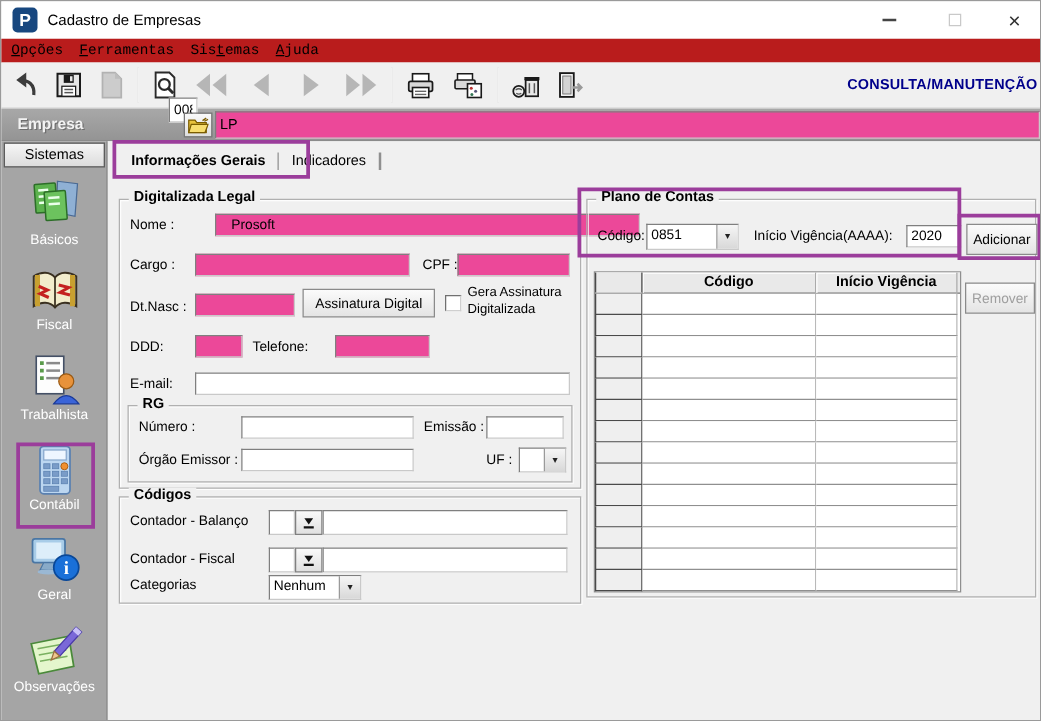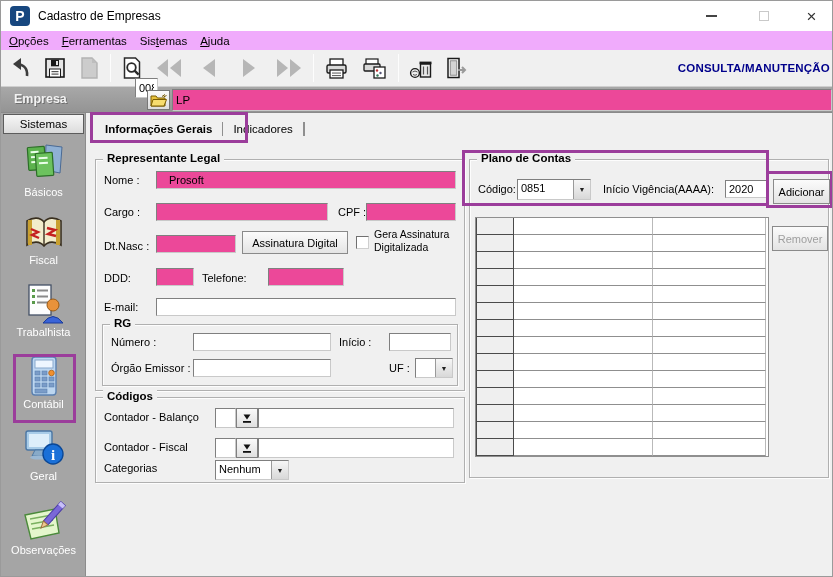--- a/index.html
+++ b/index.html
@@ -13,22 +13,22 @@
   .titlebar { position:absolute; left:0; top:0; width:833px; height:30px; background:#ffffff; }
   .appicon { position:absolute; left:9px; top:5px; width:20px; height:20px; background:#17477f;
              border-radius:4px; color:#fff; font-weight:bold; font-size:14px; text-align:center; line-height:20px; }
   .apptitle { position:absolute; left:37px; top:8px; font-size:12px; }
   .winbtn { position:absolute; top:0; width:45px; height:30px; display:flex; align-items:center; justify-content:center; }
   .minbar { width:11px; height:2px; background:#444; }
   .maxbox { width:10px; height:10px; border:1px solid #c9c9c9; }
   .closex { font-size:17px; color:#333; line-height:1; }
 
   
-  .menubar { position:absolute; left:0; top:30px; width:833px; height:19px; background:#f0abfc;
-             display:flex; align-items:center; gap:13px; padding-left:8px; font-size:11.5px; }
+  .menubar { position:absolute; left:0; top:30px; width:833px; height:19px; background:#b91c1c;
+             display:flex; align-items:center; gap:13px; padding-left:8px; font-size:11.5px;font-family:Liberation Mono, monospace; }
   .menuitem { cursor:default; }
   .mkey { text-decoration:underline; }
 
   
   .toolbar { position:absolute; left:0; top:49px; width:833px; height:37px; background:#f0f0f0;
              border-bottom:1px solid #cfcfcf; display:flex; align-items:center; padding-left:3px; }
   .tbtn { width:34px; height:30px; display:flex; align-items:center; justify-content:center; }
   .tsep { width:1px; height:28px; background:#c2c2c2; border-right:1px solid #fdfdfd; margin:0 4px; }
   .tstatus { margin-left:auto; padding-right:4px; font-weight:bold; font-size:11.5px; color:#00008B; letter-spacing:0.2px; }
 
@@ -316,24 +316,24 @@
 
   <div class="tabsrow">
     <span class="tab active">Informações Gerais</span>
     <span class="tabsep"></span>
     <span class="tab">Indicadores</span>
     <span class="tabsep"></span>
     <span class="tabsep"></span>
   </div>
 
   <div class="grp" style="left:94px; top:158px; width:370px; height:232px;">
-    <span class="grptitle">Representante Legal</span>
+    <span class="grptitle">Digitalizada Legal</span>
 
     <span class="lbl" style="left:8px; top:14px;">Nome :</span>
-    <input class="field cream inp" style="left: 60px; top: 11px; width: 300px; padding-left: 12px;" value="Prosoft">
+    <input class="field cream inp" style="left: 76px; top: 11px; width: 340px; padding-left: 12px;" value="Prosoft">
 
     <span class="lbl" style="left:8px; top:46px;">Cargo :</span>
     <input class="field cream inp" style="left: 60px; top: 43px; width: 172px;" value="">
     <span class="lbl" style="left:242px; top:46px;">CPF :</span>
     <input class="field cream inp" style="left: 270px; top: 43px; width: 90px;" value="">
 
     <span class="lbl" style="left:8px; top:80px;">Dt.Nasc :</span>
     <input class="field cream inp" style="left: 60px; top: 75px; width: 80px;" value="">
     <button class="btn abs" style="left:146px; top:71px; width:106px; height:23px;">Assinatura Digital</button>
     <div class="chk" style="left:260px; top:76px;"></div>
@@ -344,21 +344,21 @@
     <span class="lbl" style="left:106px; top:112px;">Telefone:</span>
     <input class="field cream inp" style="left: 172px; top: 108px; width: 76px;" value="">
 
     <span class="lbl" style="left:8px; top:141px;">E-mail:</span>
     <input class="field inp" style="left: 60px; top: 138px; width: 300px;" value="">
 
     <div class="grp" style="left:6px; top:164px; width:356px; height:62px;">
       <span class="grptitle">RG</span>
       <span class="lbl" style="left:8px; top:11px;">Número :</span>
       <input class="field inp" style="left: 90px; top: 8px; width: 138px;" value="">
-      <span class="lbl" style="left:236px; top:11px;">Início :</span>
+      <span class="lbl" style="left:236px; top:11px;">Emissão :</span>
       <input class="field inp" style="left: 286px; top: 8px; width: 62px;" value="">
       <span class="lbl" style="left:8px; top:37px;">Órgão Emissor :</span>
       <input class="field inp" style="left: 90px; top: 34px; width: 138px;" value="">
       <span class="lbl" style="left:286px; top:37px;">UF :</span>
       <div class="combo" style="left:312px; top:33px; width:38px; height:20px;">
         <span class="cval"></span>
         <span class="cbtn">▼</span>
       </div>
     </div>
   </div>
@@ -400,20 +400,25 @@
     <div class="combo" style="left:47px; top:19px; width:74px; height:21px;">
       <span class="cval">0851</span>
       <span class="cbtn">▼</span>
     </div>
     <span class="lbl" style="left:133px; top:23px;">Início Vigência(AAAA):</span>
     <input class="field inp" style="left: 255px; top: 20px; width: 44px;" value="2020">
     <button class="btn abs" style="left:303px; top:19px; width:57px; height:25px;">Adicionar</button>
     <button class="btn disabled abs" style="left:302px; top:66px; width:56px; height:25px;">Remover</button>
 
     <div class="ptable" style="left:5px; top:57px; width:294px;">
+      <div class="prow phead">
+        <div class="rowhdr"></div>
+        <div class="phc c1">Código</div>
+        <div class="phc c2">Início Vigência</div>
+      </div>
       <div>
           <div class="prow">
             <div class="rowhdr"></div>
             <div class="pcell c1"></div>
             <div class="pcell c2"></div>
           </div>
           <div class="prow">
             <div class="rowhdr"></div>
             <div class="pcell c1"></div>
             <div class="pcell c2"></div>

